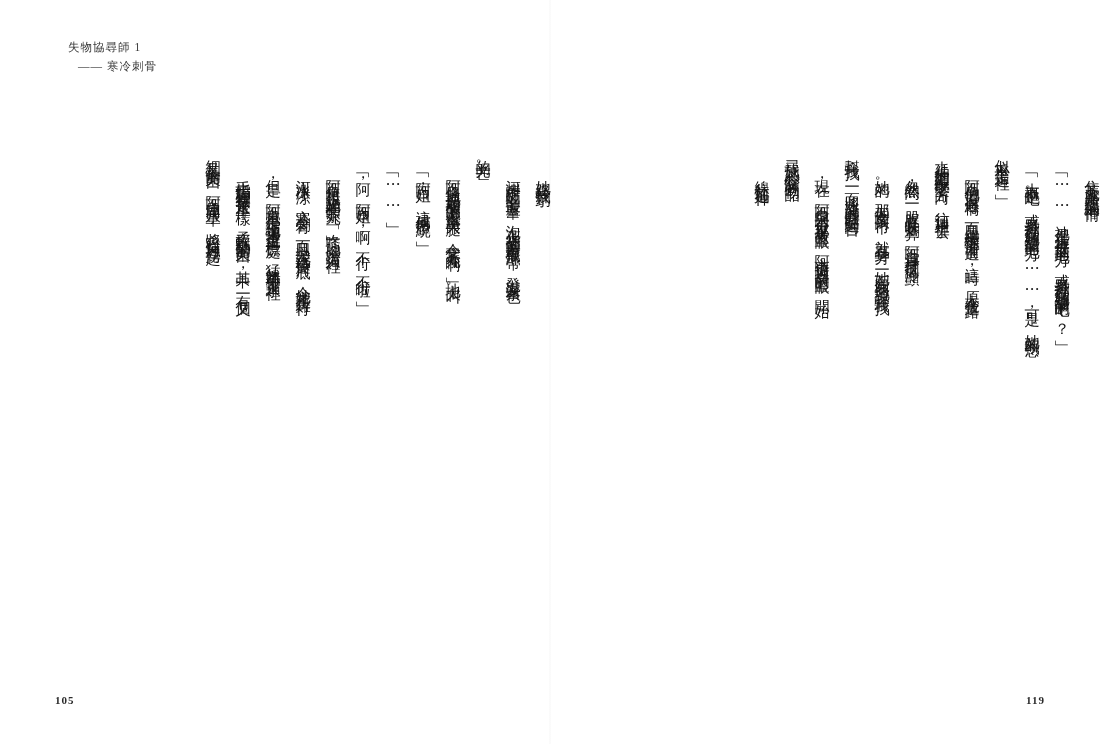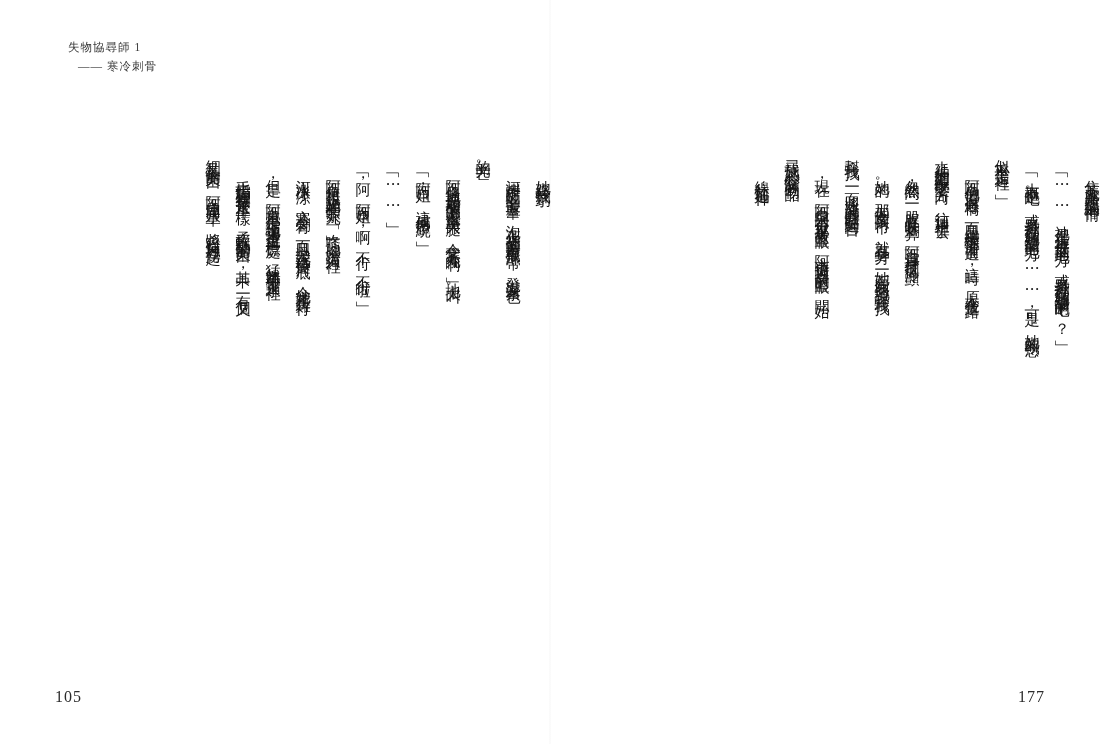--- a/index.html
+++ b/index.html
@@ -55,24 +55,25 @@
   }
   .running-head .line2 {
     display: block;
     padding-left: 10px;
   }
 
   
   .folio {
     position: absolute;
     bottom: 38px;
-    font-size: 16px;
+    font-size: 11px;
     letter-spacing: 1px;
     color: #2b2b2b;
     font-family: "Liberation Serif", serif;
+    font-weight: bold;
   }
   .folio-left  { left: 55px; }
   .folio-right { right: 55px; }
 
   
   .textblock {
     position: absolute;
     top: 148px;
     height: 520px;
     display: flex;
@@ -117,21 +118,21 @@
       <div class="col">似乎不是這裡。」</div>
       <div class="col indent">阿百他們沒有過橋，而是繼續往下游前進。這時，原本在道路</div>
       <div class="col">上延伸的細線改變了方向，往河川裡去了。</div>
       <div class="col indent">忽然間，一股腥臭味刺鼻，阿百渾身打了個冷顫。</div>
       <div class="col indent">她的。那個女孩阿市，就在身旁。她一面哀怨地說「幫我找、</div>
       <div class="col">幫我找」，一面將冰冷的身體貼近阿百。</div>
       <div class="col indent">現在，阿百與阿市分享那隻藍眼。阿市透過阿百的藍眼，開始</div>
       <div class="col">尋找她心心念念的物品。</div>
       <div class="col indent">線往前延伸。</div>
     </div>
-    <div class="folio folio-right">177</div>
+    <div class="folio folio-right">119</div>
   </div>
 
   <div class="page page-left">
     <div class="running-head">
       <span>失物協尋師 1</span>
       <span class="line2">—— 寒冷刺骨</span>
     </div>
 
     <div class="textblock textblock-left">
       <div class="col indent">她終於找到了。</div>

